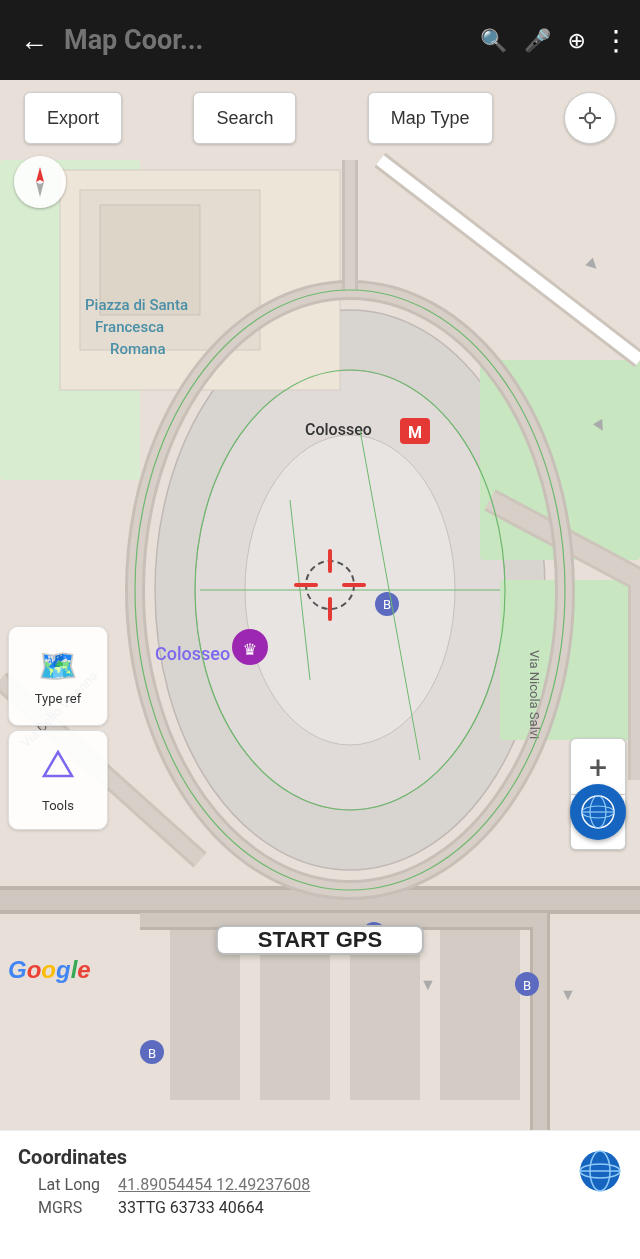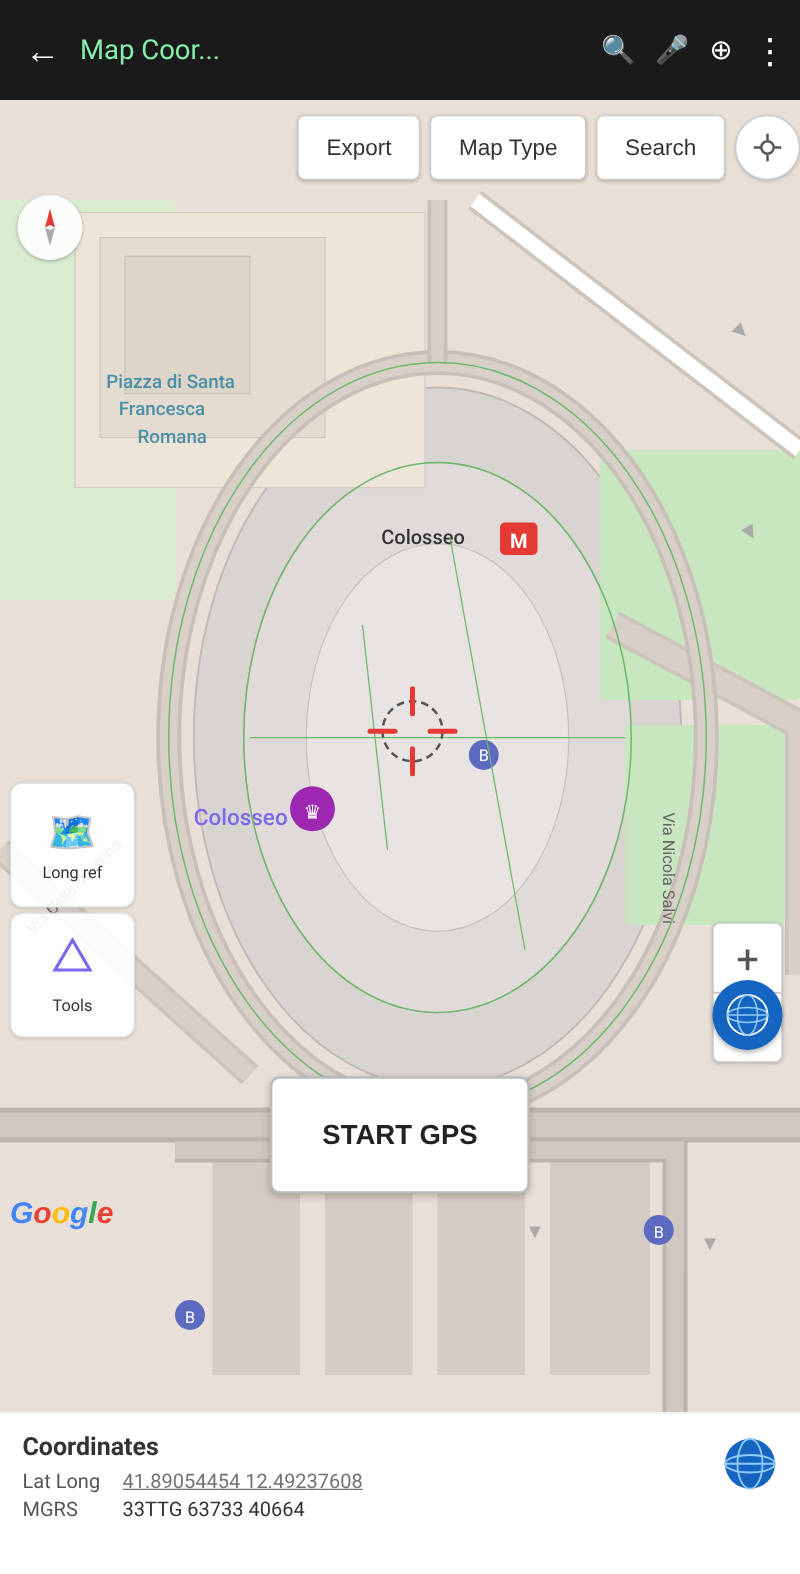--- a/index.html
+++ b/index.html
@@ -11,21 +11,21 @@
       height: 80px;
       background: #1a1a1a;
       display: flex;
       align-items: center;
       padding: 0 12px;
       gap: 8px;
       position: relative;
       z-index: 100;
     }
     .header-back { color: #fff; font-size: 28px; cursor: pointer; padding: 8px; }
-    .header-title { color: #86efac; font-size: 22px; font-weight: 400; flex: 1; }
+    .header-title { color: #737373; font-size: 27px; font-weight: 700; flex: 1; }
     .header-icons { display: flex; gap: 16px; align-items: center; }
     .header-icon { color: #fff; font-size: 22px; cursor: pointer; }
     .header-dots { color: #fff; font-size: 28px; cursor: pointer; letter-spacing: -2px; }
 
     
     .map-area {
       width: 640px;
       height: 1050px;
       position: relative;
       overflow: hidden;
@@ -38,24 +38,24 @@
       top: 0; left: 0;
       width: 100%; height: 100%;
     }
 
     
     .map-toolbar {
       position: absolute;
       top: 12px;
       left: 0; right: 0;
       display: flex;
-      justify-content: flex-end;
+      justify-content: space-between;
       gap: 8px;
       z-index: 10;
-      padding: 0 0;
+      padding: 0 24px;
     }
     .toolbar-btn {
       background: #fff;
       border: 1px solid #ccc;
       border-radius: 6px;
       padding: 10px 22px;
       font-size: 18px;
       font-weight: 400;
       color: #333;
       cursor: pointer;
@@ -159,21 +159,21 @@
 
     
     .start-gps-btn {
       position: absolute;
       bottom: 212px;
       left: 50%;
       transform: translateX(-50%);
       background: #fff;
       border: 2px solid #bbb;
       border-radius: 8px;
-      padding: 32px 40px;
+      padding: 0 40px;
       font-size: 22px;
       font-weight: 700;
       color: #222;
       cursor: pointer;
       z-index: 10;
       box-shadow: 0 2px 6px rgba(0,0,0,0.2);
       white-space: nowrap;
     }
 
     
@@ -215,20 +215,21 @@
       font-size: 20px;
       font-weight: 700;
       color: #333;
       margin-bottom: 6px;
     }
     .coords-row {
       display: flex;
       align-items: center;
       gap: 12px;
       margin-bottom: 4px;
+      margin-left: 20px;
     }
     .coords-label {
       font-size: 16px;
       color: #555;
       width: 68px;
       flex-shrink: 0;
     }
     .coords-value {
       font-size: 16px;
       color: #737373;
@@ -361,37 +362,37 @@
 
   <div class="compass" style="top:76px;left:14px;">
     <svg width="38" height="38" viewBox="0 0 38 38">
       <polygon points="19,4 23,19 19,17 15,19" fill="#e53935"></polygon>
       <polygon points="19,34 23,19 19,21 15,19" fill="#aaa"></polygon>
     </svg>
   </div>
 
   <div class="map-toolbar">
     <button class="toolbar-btn">Export</button>
+    <button class="toolbar-btn">Search</button>
     <button class="toolbar-btn">Map Type</button>
-    <button class="toolbar-btn">Search</button>
     <div class="toolbar-location">
       <svg width="26" height="26" viewBox="0 0 26 26">
         <circle cx="13" cy="13" r="5" fill="none" stroke="#555" stroke-width="2"></circle>
         <line x1="13" y1="2" x2="13" y2="7" stroke="#555" stroke-width="2"></line>
         <line x1="13" y1="19" x2="13" y2="24" stroke="#555" stroke-width="2"></line>
         <line x1="2" y1="13" x2="7" y2="13" stroke="#555" stroke-width="2"></line>
         <line x1="19" y1="13" x2="24" y2="13" stroke="#555" stroke-width="2"></line>
       </svg>
     </div>
   </div>
 
   <div class="left-panel" style="bottom:300px;">
     <div class="panel-btn">
       <span class="panel-btn-icon">🗺️</span>
-      <span>Long ref</span>
+      <span>Type ref</span>
     </div>
     <div class="panel-btn">
       <span class="panel-btn-icon">
         <svg width="36" height="36" viewBox="0 0 36 36">
           <polygon points="18,4 32,28 4,28" fill="none" stroke="#7b68ee" stroke-width="2.5"></polygon>
         </svg>
       </span>
       <span>Tools</span>
     </div>
   </div>

